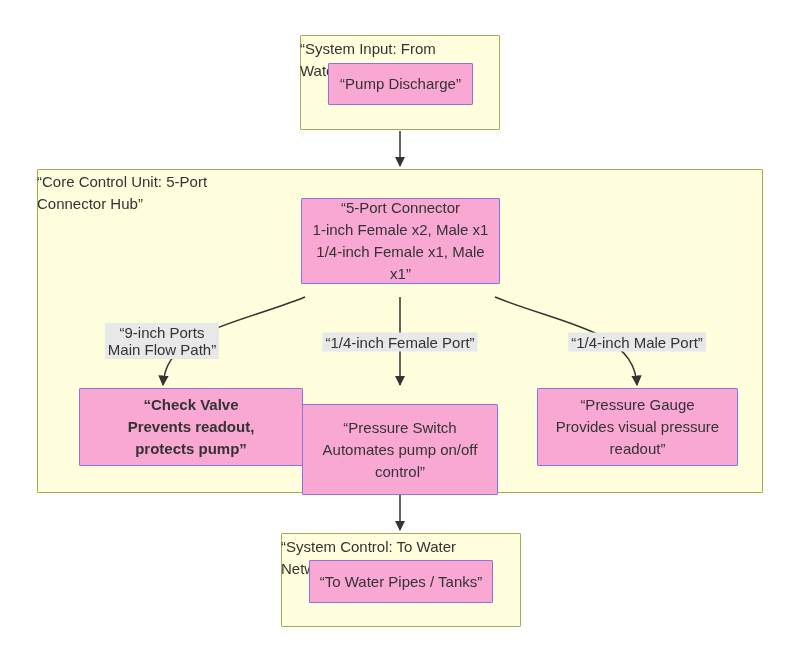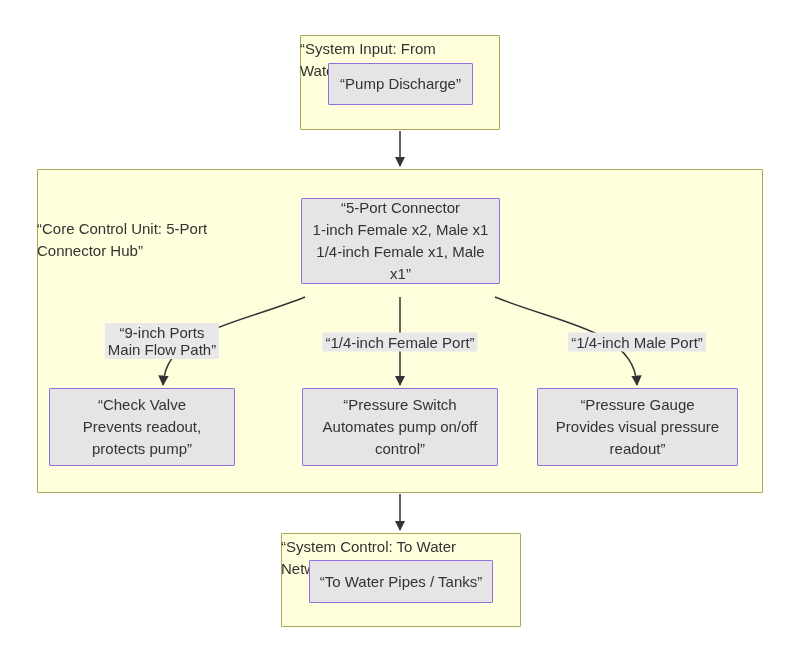--- a/index.html
+++ b/index.html
@@ -39,21 +39,21 @@
     color:#333333;
     font-size:15px;
     line-height:17px;
     text-align:center;
     padding:1px 3px;
     z-index:3;
     white-space:nowrap;
   }
   .node{
     position:absolute;
-    background:#e5e5e5;
+    background:#f9a8d4;
     border:1px solid #9370db;
     border-radius:1px;
     box-sizing:border-box;
     display:flex;
     flex-direction:column;
     justify-content:center;
     align-items:center;
     text-align:center;
     font-size:15px;
     line-height:22px;
@@ -67,21 +67,21 @@
 
 <div id="canvas">
 
   <div class="cluster" style="left:300px;top:35px;width:200px;height:95px;"></div>
   <div class="cluster-title" style="left:300px;top:38px;width:200px;">
     <div>“System Input: From</div>
     <div>Water Pump”</div>
   </div>
 
   <div class="cluster" style="left:37px;top:169px;width:726px;height:324px;"></div>
-  <div class="cluster-title" style="left:37px;top:171px;width:726px;margin-top:47px;">
+  <div class="cluster-title" style="left:37px;top:171px;width:726px;">
     <div>“Core Control Unit: 5-Port</div>
     <div>Connector Hub”</div>
   </div>
 
   <div class="cluster" style="left:281px;top:533px;width:240px;height:94px;"></div>
   <div class="cluster-title" style="left:281px;top:536px;width:240px;">
     <div>“System Control: To Water</div>
     <div>Network”</div>
   </div>
 
@@ -107,27 +107,27 @@
 
   <div class="node" style="left:328px;top:63px;width:145px;height:42px;">“Pump Discharge”</div>
 
   <div class="node" style="left:301px;top:198px;width:199px;height:86px;">
     <div>“5-Port Connector</div>
     <div>1-inch Female x2, Male x1</div>
     <div>1/4-inch Female x1, Male</div>
     <div>x1”</div>
   </div>
 
-  <div class="node" style="left:49px;top:388px;width:186px;height:78px;">
+  <div class="node" style="left:79px;top:388px;width:224px;height:78px;font-weight:bold;">
     <div>“Check Valve</div>
     <div>Prevents readout,</div>
     <div>protects pump”</div>
   </div>
 
-  <div class="node" style="left:302px;top:388px;width:196px;height:78px;">
+  <div class="node" style="left:302px;top:404px;width:196px;height:91px;">
     <div>“Pressure Switch</div>
     <div>Automates pump on/off</div>
     <div>control”</div>
   </div>
 
   <div class="node" style="left:309px;top:560px;width:184px;height:43px;">“To Water Pipes / Tanks”</div>
 
   <div class="node" style="left:537px;top:388px;width:201px;height:78px;">
     <div>“Pressure Gauge</div>
     <div>Provides visual pressure</div>

